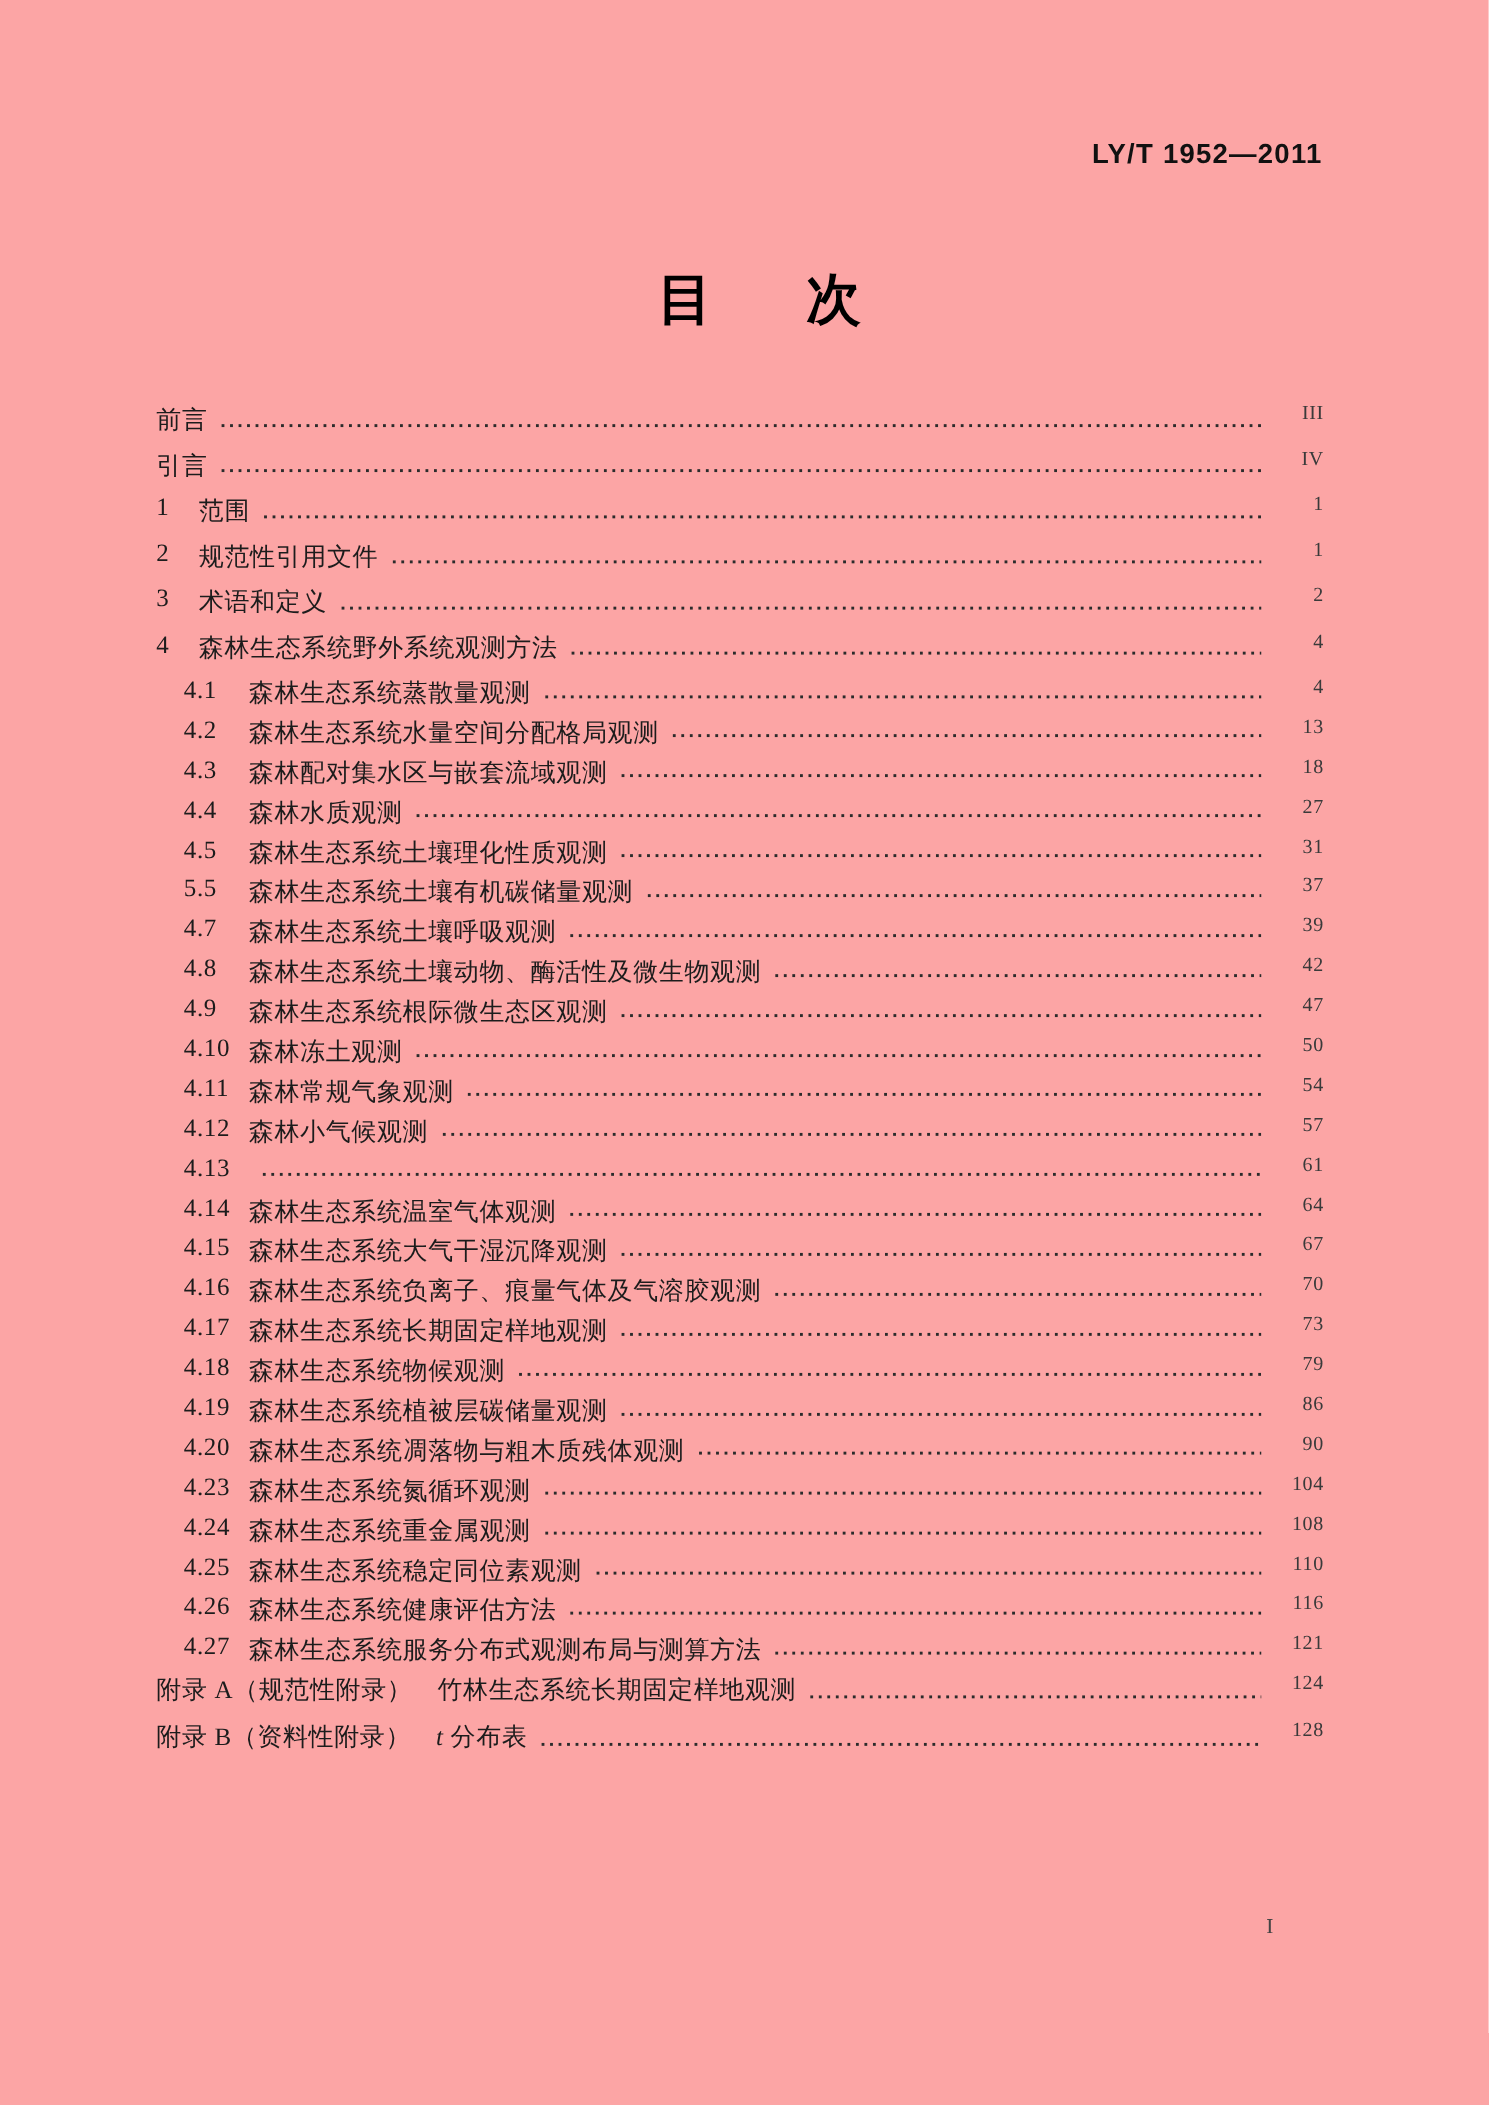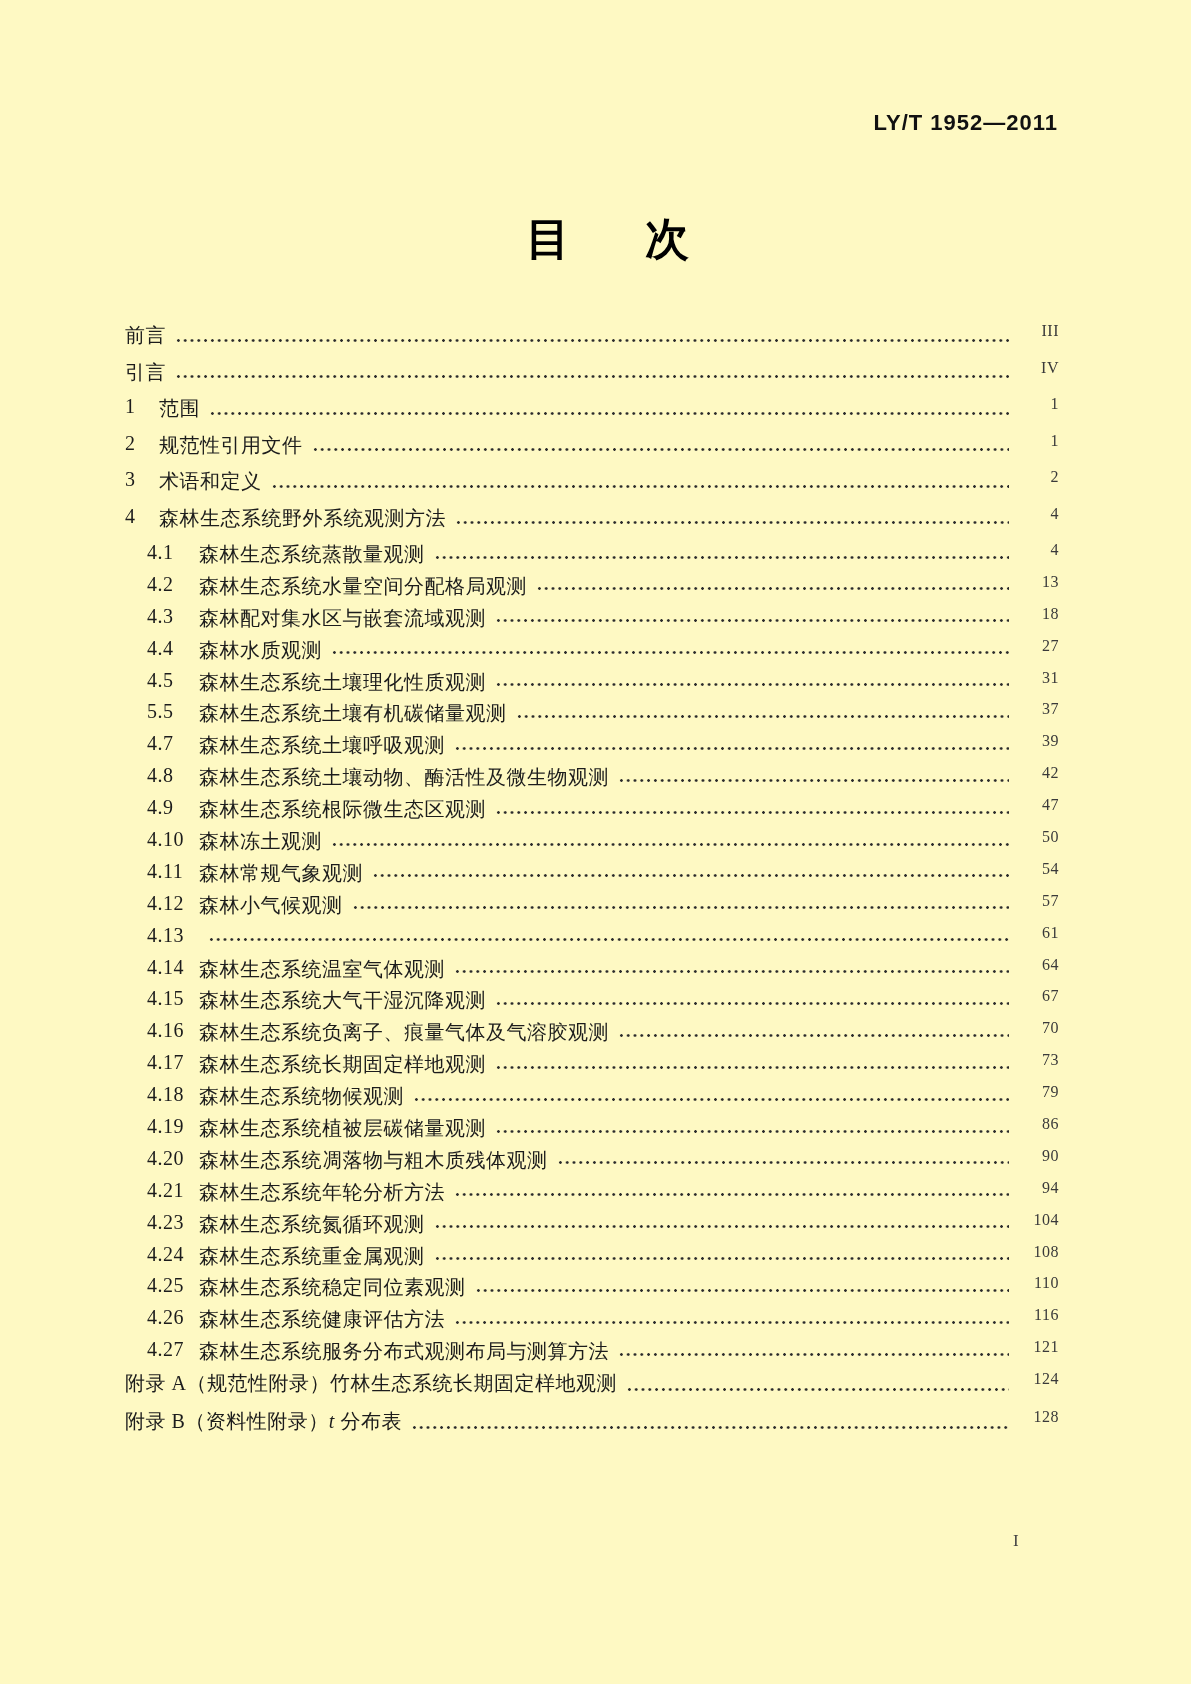--- a/index.html
+++ b/index.html
@@ -1,20 +1,20 @@
 <!DOCTYPE html>
 <html><head>
 <meta charset="utf-8">
 <style>
   html, body { margin: 0; padding: 0; background: #ffffff; }
   .page {
     position: relative;
     width: 1191px;
     height: 1684px;
-    background: #fef9c3;
+    background: #fca5a5;
     font-family: "Liberation Serif", "DejaVu Serif", serif;
     color: #1c1c1c;
     overflow: hidden;
   }
   .doc-number {
     position: absolute;
     top: 110px;
     right: 133px;
     font-family: "Liberation Sans", "DejaVu Sans", sans-serif;
     font-weight: bold;
@@ -48,21 +48,21 @@
     display: flex;
     font-size: 20px;
     letter-spacing: 0.5px;
     white-space: nowrap;
   }
   .lvl0, .lvl1 { height: 36.5px; }
   .lvl2 { height: 31.9px; padding-left: 22px; }
   .toc-row.appendix { height: 38px; }
   .num-top { display: inline-block; min-width: 34px; }
   .num-sub { display: inline-block; min-width: 52px; }
-  .num-appendix { display: inline-block; }
+  .num-appendix { display: inline-block; margin-right: 20px; }
   .label { white-space: nowrap; }
   .label i { font-family: "Liberation Serif", "DejaVu Serif", serif; }
   .leader {
     flex: 1;
     align-self: stretch;
     margin: 0 8px 0 9px;
     min-width: 20px;
     background-image: radial-gradient(circle, #2b2b2b 1.15px, rgba(0,0,0,0) 1.5px);
     background-size: 6.8px 6.8px;
     background-repeat: repeat-x;
@@ -240,26 +240,20 @@
         <span class="leader"></span>
         <span class="page-num">86</span>
       </div>
       <div class="toc-row lvl2">
         <span class="num num-sub">4.20</span>
         <span class="label">森林生态系统凋落物与粗木质残体观测</span>
         <span class="leader"></span>
         <span class="page-num">90</span>
       </div>
       <div class="toc-row lvl2">
-        <span class="num num-sub">4.21</span>
-        <span class="label">森林生态系统年轮分析方法</span>
-        <span class="leader"></span>
-        <span class="page-num">94</span>
-      </div>
-      <div class="toc-row lvl2">
         <span class="num num-sub">4.23</span>
         <span class="label">森林生态系统氮循环观测</span>
         <span class="leader"></span>
         <span class="page-num">104</span>
       </div>
       <div class="toc-row lvl2">
         <span class="num num-sub">4.24</span>
         <span class="label">森林生态系统重金属观测</span>
         <span class="leader"></span>
         <span class="page-num">108</span>

